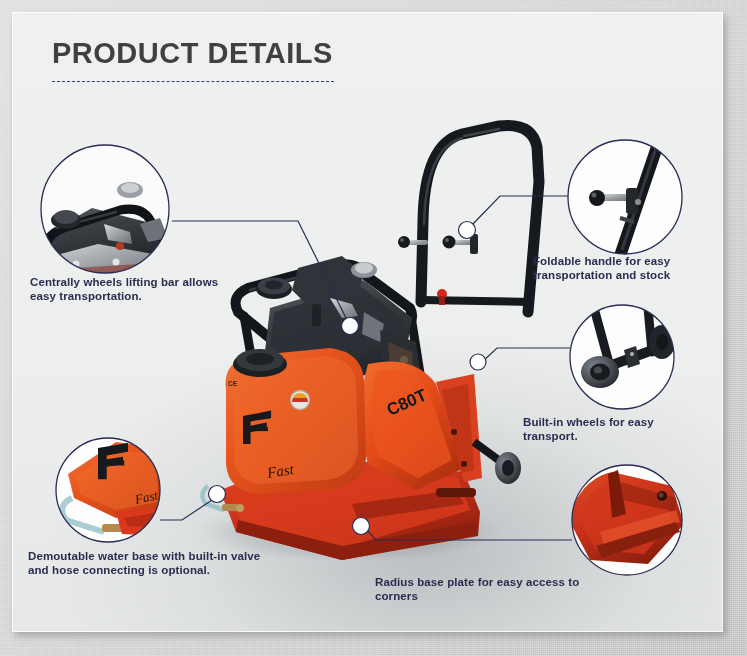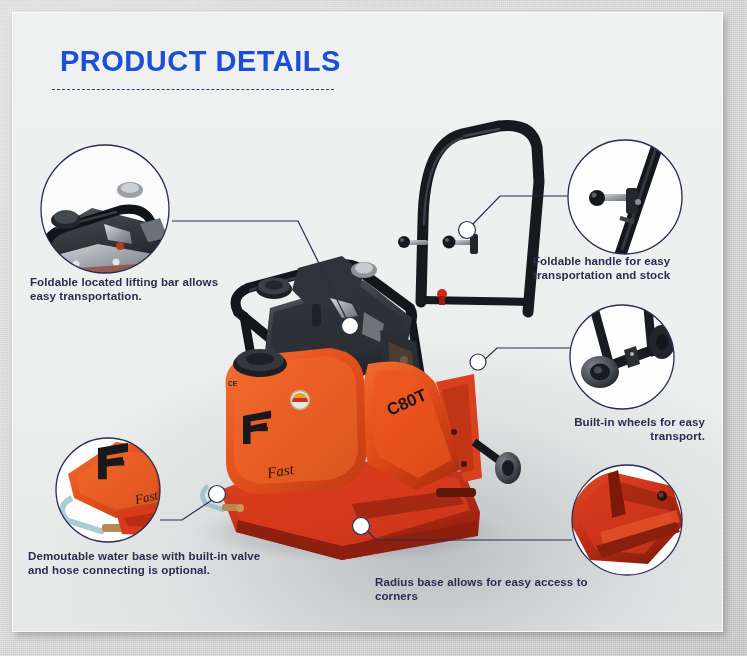--- a/index.html
+++ b/index.html
@@ -53,25 +53,25 @@
     pointer-events: none;
   }
 
   
   #title-wrap {
     position: absolute;
     left: 40px; top: 22px;
     width: 420px;
   }
   #page-title {
-    margin: 8px;
+    margin: 0;
     font-size: 29px;
     font-weight: bold;
     letter-spacing: .5px;
-    color: #1d4ed8;
+    color: #404040;
     line-height: 38px;
     white-space: nowrap;
   }
   #title-rule {
     margin-top: 9px;
     width: 282px;
     height: 0;
     border-top: 1px dashed #3b3f6b;
   }
 
@@ -86,21 +86,21 @@
   .caption {
     position: absolute;
     color: #2a2c52;
     font-size: 11.5px;
     font-weight: bold;
     line-height: 13.5px;
     letter-spacing: .1px;
   }
   #cap-lifting   { left: 18px;  top: 264px; width: 205px; }
   #cap-handle    { left: 521px; top: 243px; width: 186px; }
-  #cap-wheels    { left: 511px; top: 404px; width: 182px; text-align: right; }
+  #cap-wheels    { left: 511px; top: 404px; width: 182px; }
   #cap-tank      { left: 16px;  top: 538px; width: 240px; }
   #cap-plate     { left: 363px; top: 564px; width: 250px; }
 </style>
 </head>
 <body>
 
 <div id="page">
 
   <div id="frame-outer">
     <div id="frame-texture"></div>
@@ -404,19 +404,19 @@
           <path d="M608 470 L664 486 L664 500 L610 488 Z" fill="#8e200e" opacity=".6"></path>
           <path d="M588 520 L664 498 L668 510 L592 534 Z" fill="#e2512a" opacity=".8"></path>
           <path d="M584 534 L664 510 L668 520 L590 546 Z" fill="#89200e"></path>
           <circle cx="650" cy="484" r="5" fill="#2c1008"></circle>
           <circle cx="649" cy="483" r="2.5" fill="#6b3a28"></circle>
         </g>
         <circle cx="615" cy="508" r="55" fill="none" stroke="#2a2c52" stroke-width="1.3"></circle>
       </g>
     </svg>
 
-    <div class="caption" id="cap-lifting">Foldable located lifting bar allows easy transportation.</div>
+    <div class="caption" id="cap-lifting">Centrally wheels lifting bar allows easy transportation.</div>
     <div class="caption" id="cap-handle">Foldable handle for easy transportation and stock</div>
     <div class="caption" id="cap-wheels">Built-in wheels for easy transport.</div>
     <div class="caption" id="cap-tank">Demoutable water base with built-in valve and hose connecting is optional.</div>
-    <div class="caption" id="cap-plate">Radius base allows for easy access to corners</div>
+    <div class="caption" id="cap-plate">Radius base plate for easy access to corners</div>
   </div>
 </div>
 
 </body></html>

